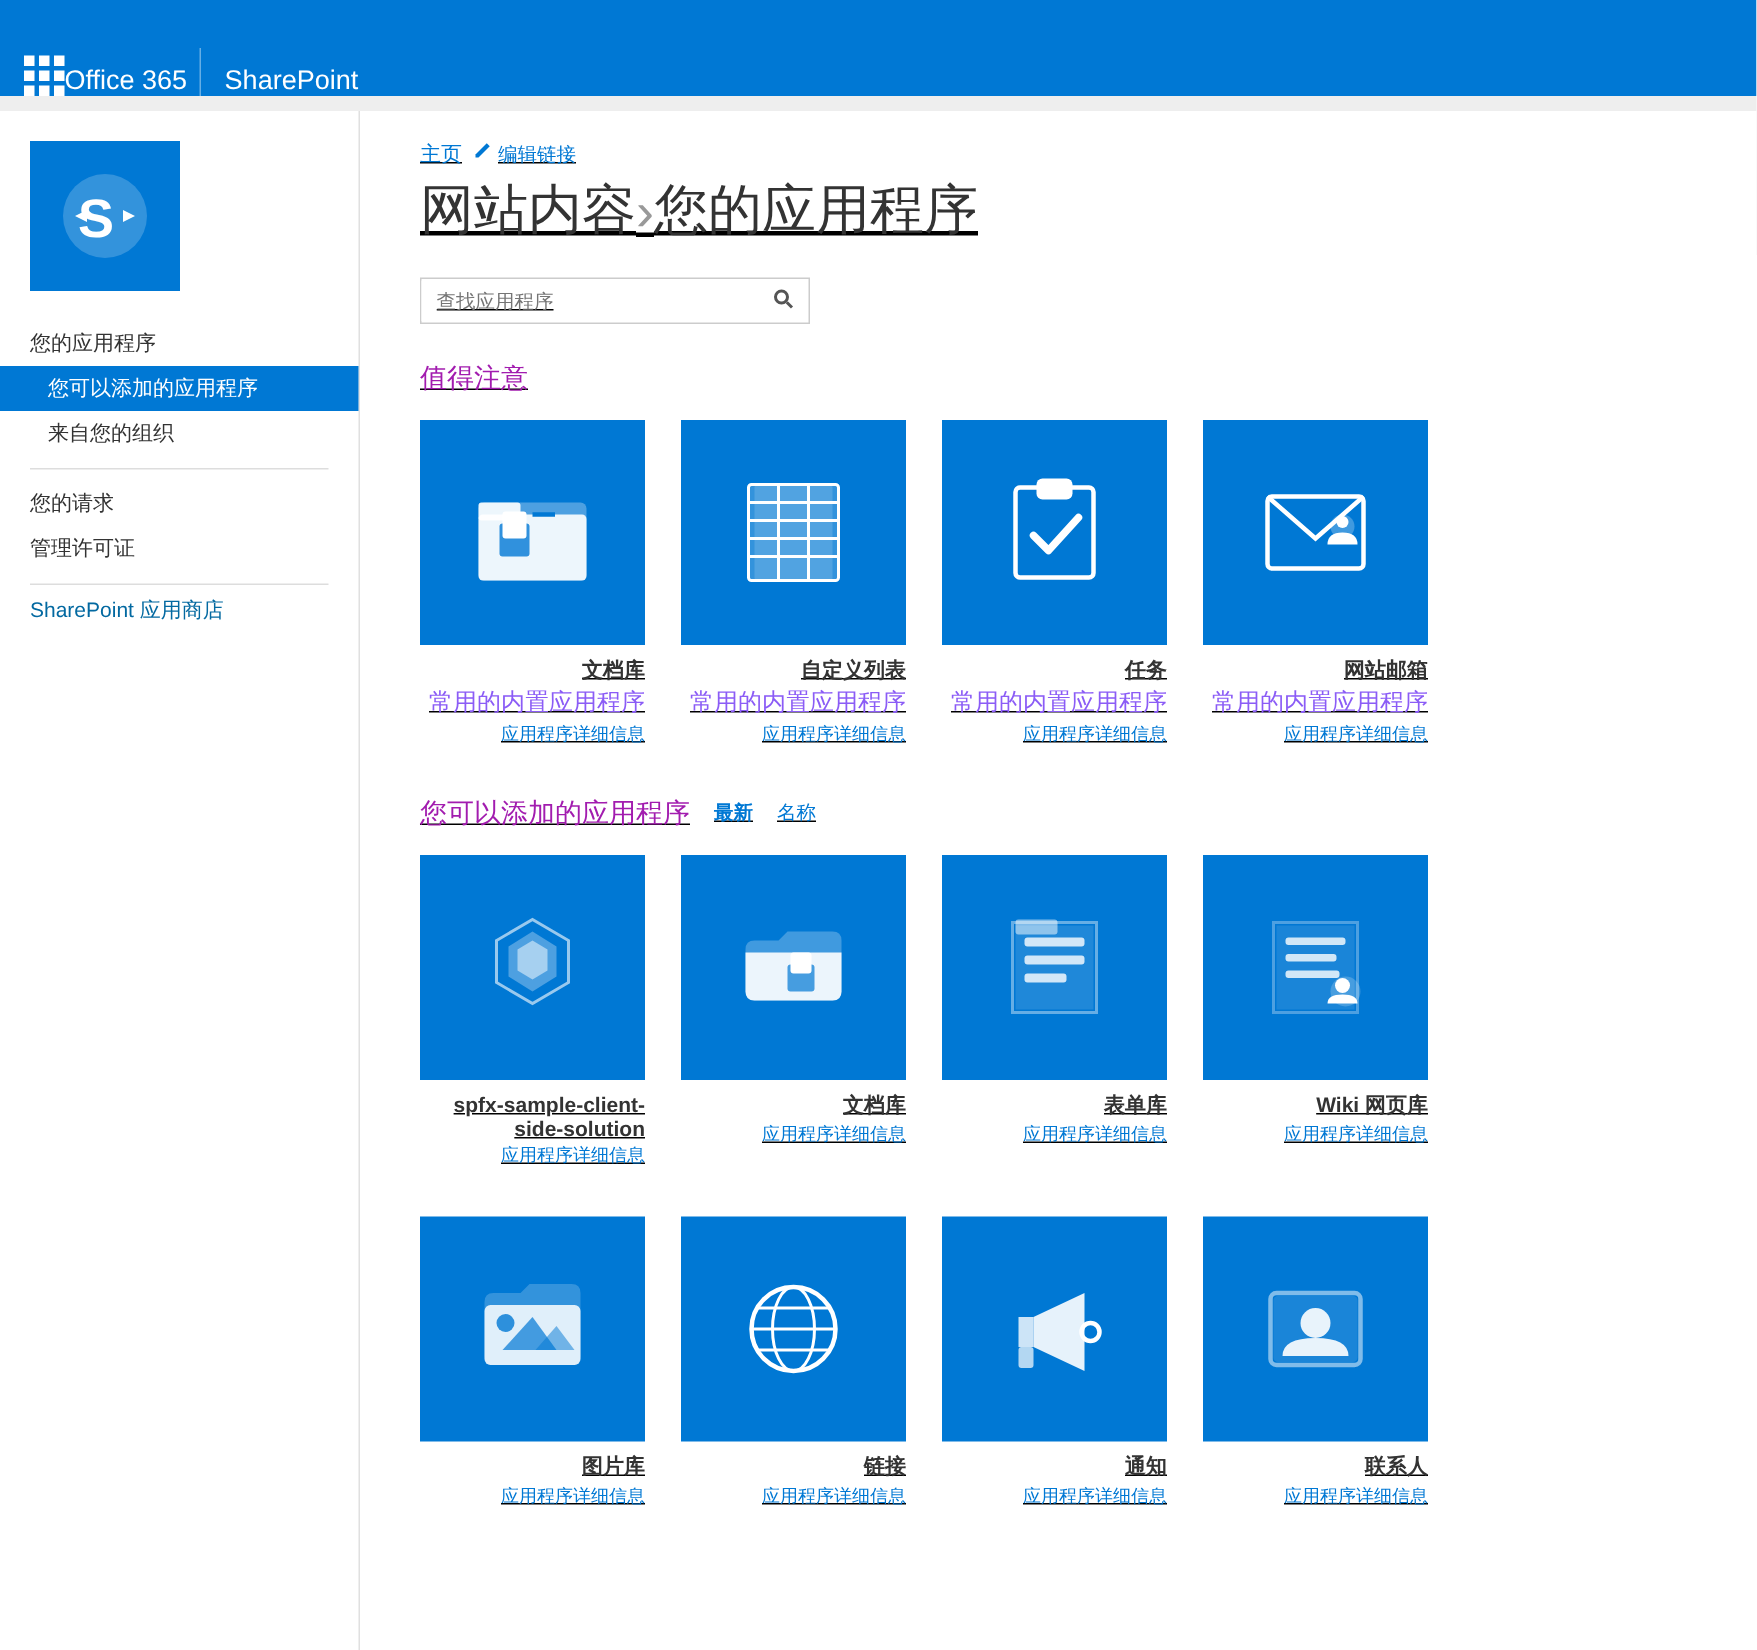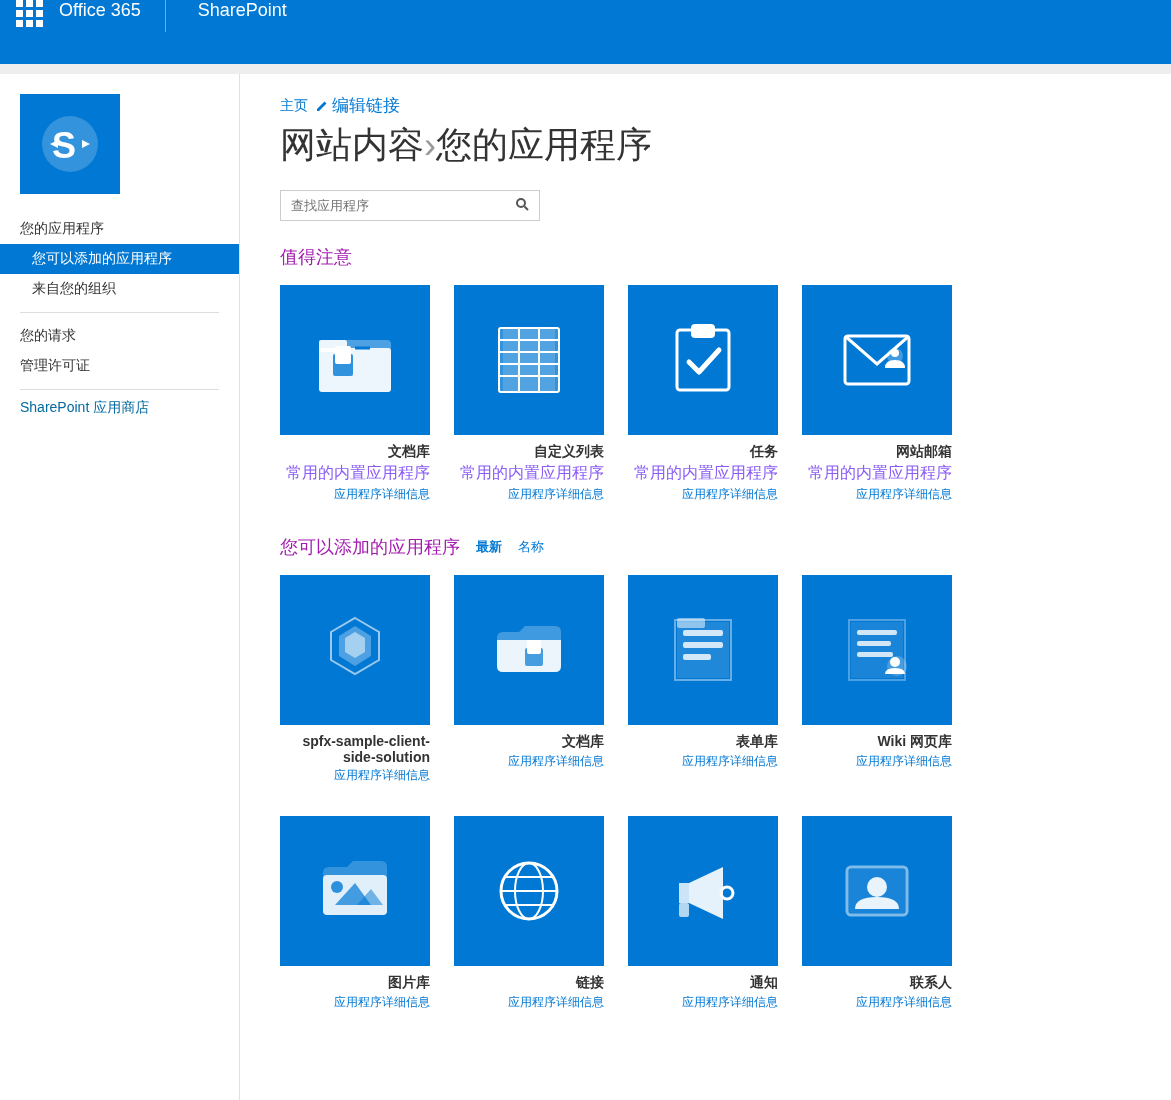--- a/index.html
+++ b/index.html
@@ -3,23 +3,22 @@
   <meta charset="utf-8">
   <style>
     * { margin: 0; padding: 0; box-sizing: border-box; }
     body { font-family: 'Segoe UI', Arial, sans-serif; background: #f0f0f0; min-height: 1100px; }
 
     
     .topbar {
       background: #0078d4;
       height: 64px;
       display: flex;
-      align-items: flex-start;
+      align-items: flex-end;
       padding: 0 16px;
-      gap: 16px;
     }
     .topbar-grid-icon {
       display: grid;
       grid-template-columns: repeat(3,7px);
       grid-template-rows: repeat(3,7px);
       gap: 3px;
       cursor: pointer;
     }
     .topbar-grid-icon span {
       width: 7px; height: 7px; background: #fff; display: block;
@@ -81,40 +80,41 @@
     }
     .sidebar-item.sub { padding-left: 32px; }
     .sidebar-divider { border: none; border-top: 1px solid #ddd; margin: 8px 20px; }
     .sidebar-store { padding: 6px 20px; font-size: 14px; color: #0369a1; cursor: pointer; }
 
     
     .content {
       flex: 1;
       padding: 20px 60px 40px 40px;
       background: #fff;
+      text-decoration: underline;
     }
 
     
     .breadcrumb {
       display: flex;
       align-items: center;
       gap: 8px;
       margin-bottom: 4px;
     }
     .breadcrumb-home {
       color: #0078d4;
       font-size: 14px;
       cursor: pointer;
     }
     .breadcrumb-edit {
       color: #0078d4;
-      font-size: 17px;
-      cursor: pointer;
-      display: flex;
-      align-items: center;
+      font-size: 13px;
+      cursor: pointer;
+      display: flex;
+      align-items: flex-start;
       gap: 4px;
     }
     .breadcrumb-edit svg { width: 12px; height: 12px; }
 
     
     .page-title {
       font-size: 36px;
       font-weight: 300;
       color: #333;
       margin-bottom: 20px;

